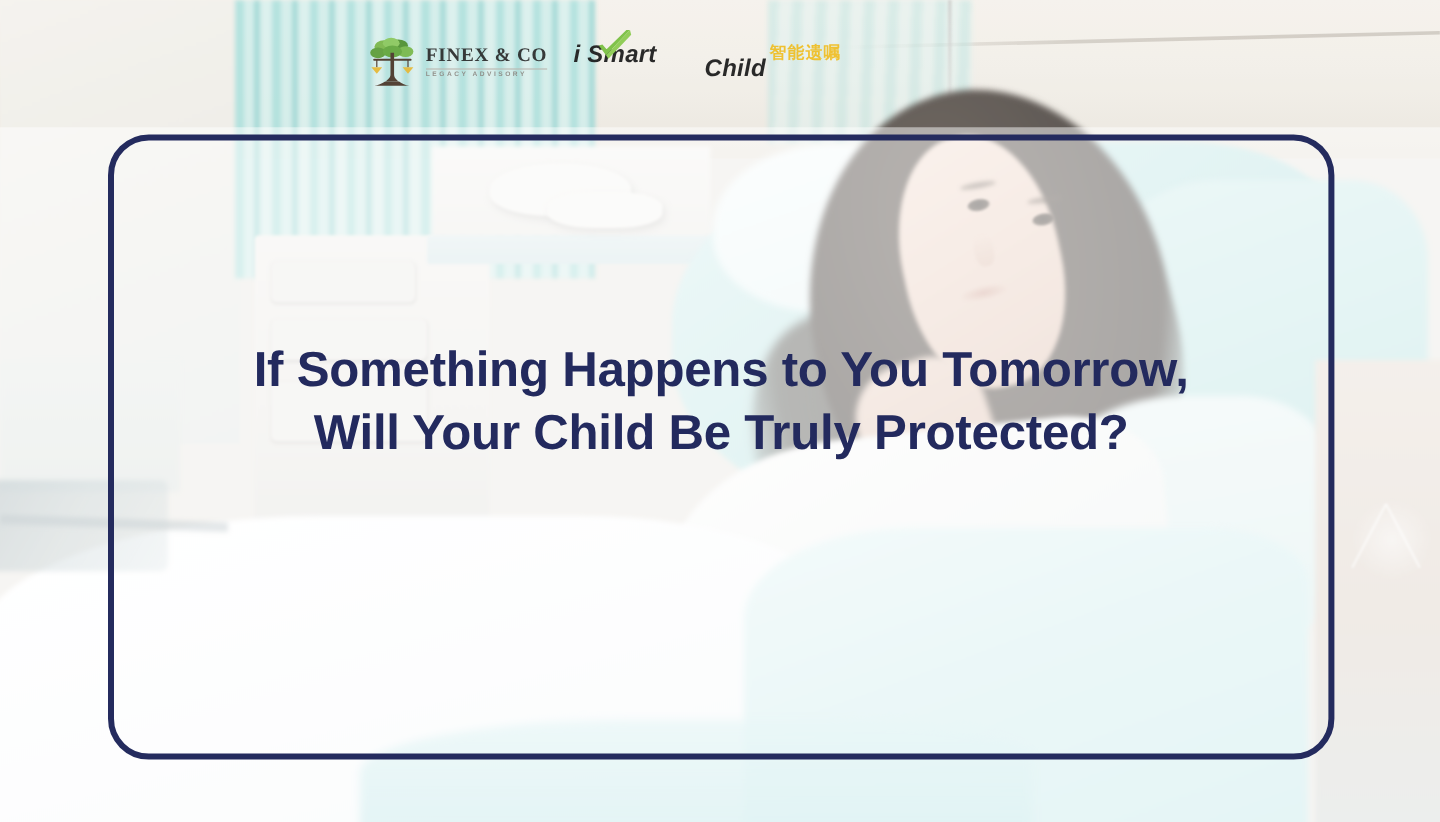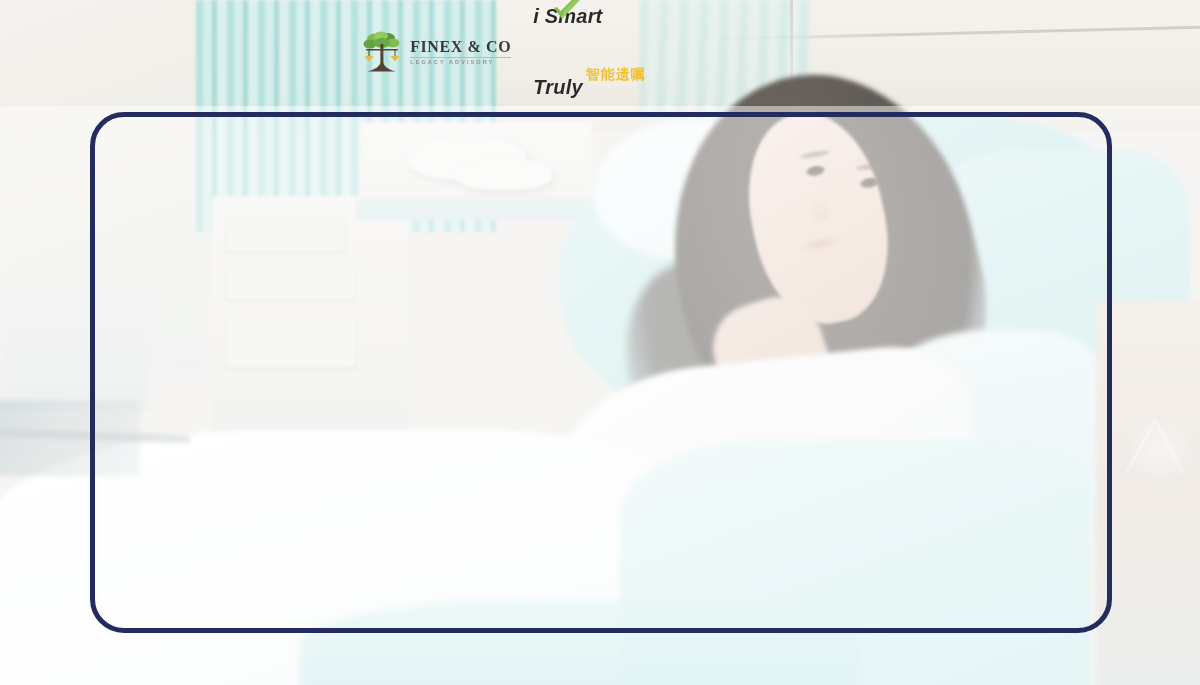--- a/index.html
+++ b/index.html
@@ -262,21 +262,21 @@
     font-size: 16px; font-weight: 700; letter-spacing: .6px;
     color: #2b2b2b; line-height: 1; white-space: nowrap;
   }
   .logo-finex-tag {
     font-family: "Liberation Sans", sans-serif;
     font-size: 5.5px; font-weight: 700; letter-spacing: 2.1px;
     color: #8d8a84; line-height: 1; white-space: nowrap;
     border-top: 1px solid #b9b6b0; padding-top: 2px;
   }
 
-  .logo-ismart { position: relative; display: flex; flex-direction: column; opacity: .95; gap: 40px; }
+  .logo-ismart { position: relative; display: flex; flex-direction: row; opacity: .95; gap: 40px; }
   .ismart-check {
     position: absolute; left: 20px; top: -12px; width: 26px; height: 26px;
     overflow: visible;
   }
   .ismart-l1 {
     font-family: "Liberation Sans", sans-serif;
     font-size: 20px; font-weight: 700; font-style: italic;
     color: #1f1f1f; line-height: 1.05; letter-spacing: .2px; white-space: nowrap;
   }
   .ismart-l2row { display: flex; align-items: flex-end; gap: 3px; }
@@ -405,23 +405,27 @@
 
     <div class="logo-ismart">
       <span class="ismart-check">
         <svg width="30" height="28" viewBox="0 0 30 28">
           <path d="M1 14 L7 22 L27 1 L24 1 L7.5 17 L4 13 Z" fill="#7ac043"></path>
           <path d="M7 22 L27 1 L28 5 L9 25 Z" fill="#8dcc52"></path>
         </svg>
       </span>
       <span class="ismart-l1">i Smart</span>
       <span class="ismart-l2row">
-        <span class="ismart-l2">Truly</span>
+        <span class="ismart-l2">Child</span>
         <span class="ismart-cn">智能遗嘱</span>
       </span>
     </div>
 
   </div>
 
   <div class="frame"></div>
 
+  <div class="headline">
+    <div class="headline-line">If Something Happens to You Tomorrow,</div>
+    <div class="headline-line">Will Your Child Be Truly Protected?</div>
+  </div>
 
 </div>
 
 </body></html>

